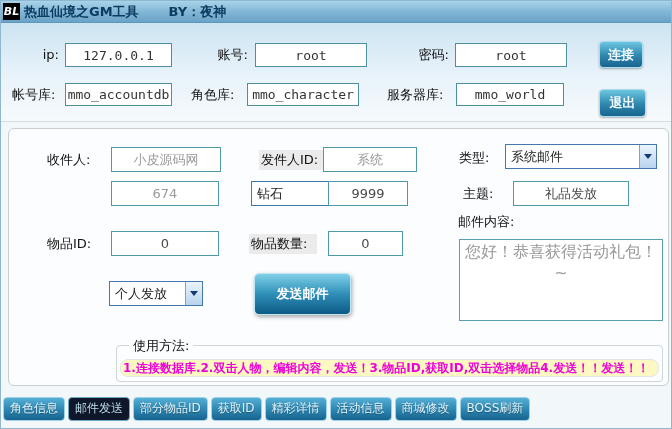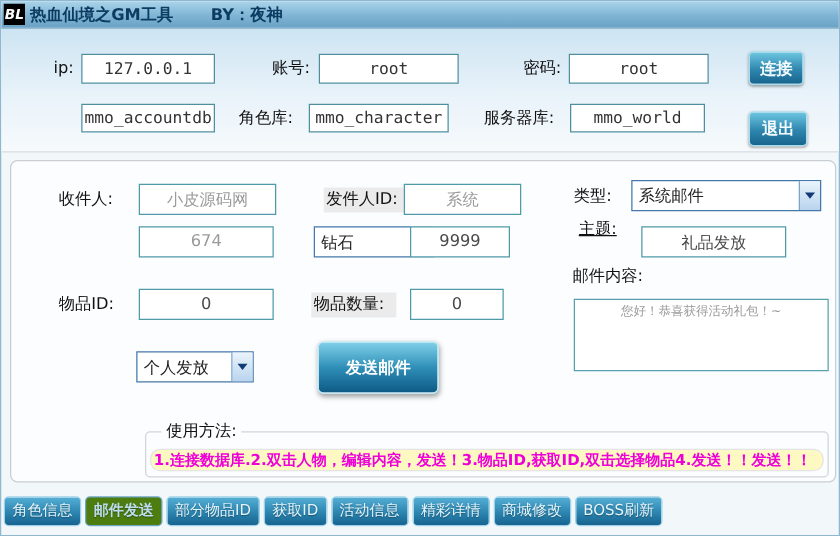--- a/index.html
+++ b/index.html
@@ -48,40 +48,40 @@
 
   .dropdown { position:absolute; height:25px; background:#fff; border:1px solid #4477aa;
       display:flex; align-items:center; cursor:pointer; }
   .dropdown .dd-text { flex:1; padding-left:5px; color:#222; font-size:13px; white-space:nowrap; overflow:hidden; }
   .dd-arrow { width:17px; align-self:stretch; border-left:1px solid #7aa4cc;
       background:linear-gradient(180deg,#eaf4fc 0%,#b9d4ee 100%);
       display:flex; align-items:center; justify-content:center; }
   .dd-arrow .tri { width:0; height:0; border-left:4px solid transparent; border-right:4px solid transparent;
       border-top:5px solid #123a75; }
 
-  .mailbody { position:absolute; left:458px; top:238px; width:204px; height:58px;
-      background:#fff; border:1px solid #57a0ae; color:#9a9a9a; font-size:10px;
+  .mailbody { position:absolute; left:458px; top:238px; width:204px; height:82px;
+      background:#fff; border:1px solid #57a0ae; color:#9a9a9a; font-size:16px;
       text-align:center; padding-top:2px; overflow:hidden; }
 
   .usage-frame { position:absolute; left:115px; top:344px; width:547px; height:37px;
       border:1px solid #cfd5da; border-radius:4px; }
   .usage-label { position:absolute; left:128px; top:337px; background:#fbfdfe; padding:0 4px;
       font-size:13px; color:#111; height:16px; line-height:16px; }
   .usage-bar { position:absolute; left:119px; top:358px; width:539px; height:18px;
       background:#fef9c3; border:1px solid #e4e4e4; border-radius:8px;
       color:#ee00d8; font-weight:bold; font-size:12px; line-height:16px;
       white-space:nowrap; overflow:hidden; padding-left:2px; }
 
   
   .tabs { position:absolute; left:2px; top:396px; display:flex; gap:3px; }
   .tab { padding:2px 6px 3px 6px; font-size:12px; color:#e4f4fb; cursor:pointer;
       border:1px solid #9fd2e8; border-radius:4px;
       background:linear-gradient(180deg,#54aed4 0%,#2b85b0 55%,#17648f 100%);
       text-shadow:0 1px 1px rgba(0,0,0,.35); white-space:nowrap; }
-  .tab.selected { background:#4d7c0f; color:#bcdcee; border-color:#6fa7c8;font-weight:bold; }
+  .tab.selected { background:#0f172a; color:#bcdcee; border-color:#6fa7c8; }
 </style>
 </head>
 <body>
 
 <div id="win">
 
   <div class="titlebar">
     <div class="app-icon">BL</div>
     <span class="title-text">热血仙境之GM工具</span>
     <span class="byline">BY：夜神</span>
@@ -91,20 +91,21 @@
   <div class="sep-line"></div>
 
   <div class="lbl r" style="left:24px;top:42px;width:34px;">ip:</div>
   <input class="box" style="left: 64px; top: 42px; width: 107px;" value="127.0.0.1">
   <div class="lbl r" style="left:205px;top:42px;width:42px;">账号:</div>
   <input class="box" style="left: 254px; top: 42px; width: 112px;" value="root">
   <div class="lbl r" style="left:406px;top:42px;width:42px;">密码:</div>
   <input class="box" style="left: 454px; top: 42px; width: 112px;" value="root">
   <button class="btn-small" style="left:598px;top:40px;width:44px;height:27px;">连接</button>
 
+  <div class="lbl" style="left:11px;top:82px;width:52px;">帐号库:</div>
   <input class="box" style="left: 64px; top: 82px; width: 107px; height: 23px;" value="mmo_accountdb">
   <div class="lbl" style="left:190px;top:82px;width:52px;">角色库:</div>
   <input class="box" style="left: 246px; top: 82px; width: 112px; height: 23px;" value="mmo_character">
   <div class="lbl" style="left:386px;top:82px;width:66px;">服务器库:</div>
   <input class="box" style="left: 455px; top: 82px; width: 108px; height: 23px;" value="mmo_world">
   <button class="btn-small" style="left:598px;top:88px;width:47px;height:28px;">退出</button>
 
   <div class="panel"></div>
 
   <div class="lbl" style="left:46px;top:147px;width:55px;">收件人:</div>
@@ -120,21 +121,21 @@
   </div>
 
   <input class="box panelbox greytext" style="left: 110px; top: 180px; width: 108px;" value="674">
   <div class="dropdown" style="left:250px;top:180px;width:96px;">
     <span class="dd-text">钻石</span>
     <span class="dd-arrow">
         <span class="tri"></span>
       </span>
   </div>
   <input class="box panelbox darktext" style="left: 327px; top: 180px; width: 80px;" value="9999">
-  <div class="lbl" style="left:462px;top:171px;width:40px;text-decoration:underline;">主题:</div>
+  <div class="lbl" style="left:462px;top:181px;width:40px;">主题:</div>
   <input class="box panelbox darktext" style="left: 512px; top: 180px; width: 116px;" value="礼品发放">
 
   <div class="lbl" style="left:457px;top:212px;width:80px;height:18px;line-height:18px;">邮件内容:</div>
 
   <div class="lbl" style="left:46px;top:231px;width:55px;">物品ID:</div>
   <input class="box panelbox darktext" style="left: 110px; top: 230px; width: 108px;" value="0">
   <div class="lbl greybg" style="left:248px;top:233px;width:68px;">物品数量:</div>
   <input class="box panelbox darktext" style="left: 327px; top: 230px; width: 75px;" value="0">
 
   <div class="mailbody">您好！恭喜获得活动礼包！~</div>
@@ -149,19 +150,19 @@
 
   <div class="usage-frame"></div>
   <div class="usage-label">使用方法:</div>
   <div class="usage-bar">1.连接数据库.2.双击人物，编辑内容，发送！3.物品ID,获取ID,双击选择物品4.发送！！发送！！</div>
 
   <div class="tabs">
     <div class="tab">角色信息</div>
     <div class="tab selected">邮件发送</div>
     <div class="tab">部分物品ID</div>
     <div class="tab">获取ID</div>
+    <div class="tab">精彩详情</div>
     <div class="tab">活动信息</div>
-    <div class="tab">精彩详情</div>
     <div class="tab">商城修改</div>
     <div class="tab">BOSS刷新</div>
   </div>
 
 </div>
 
 </body></html>

